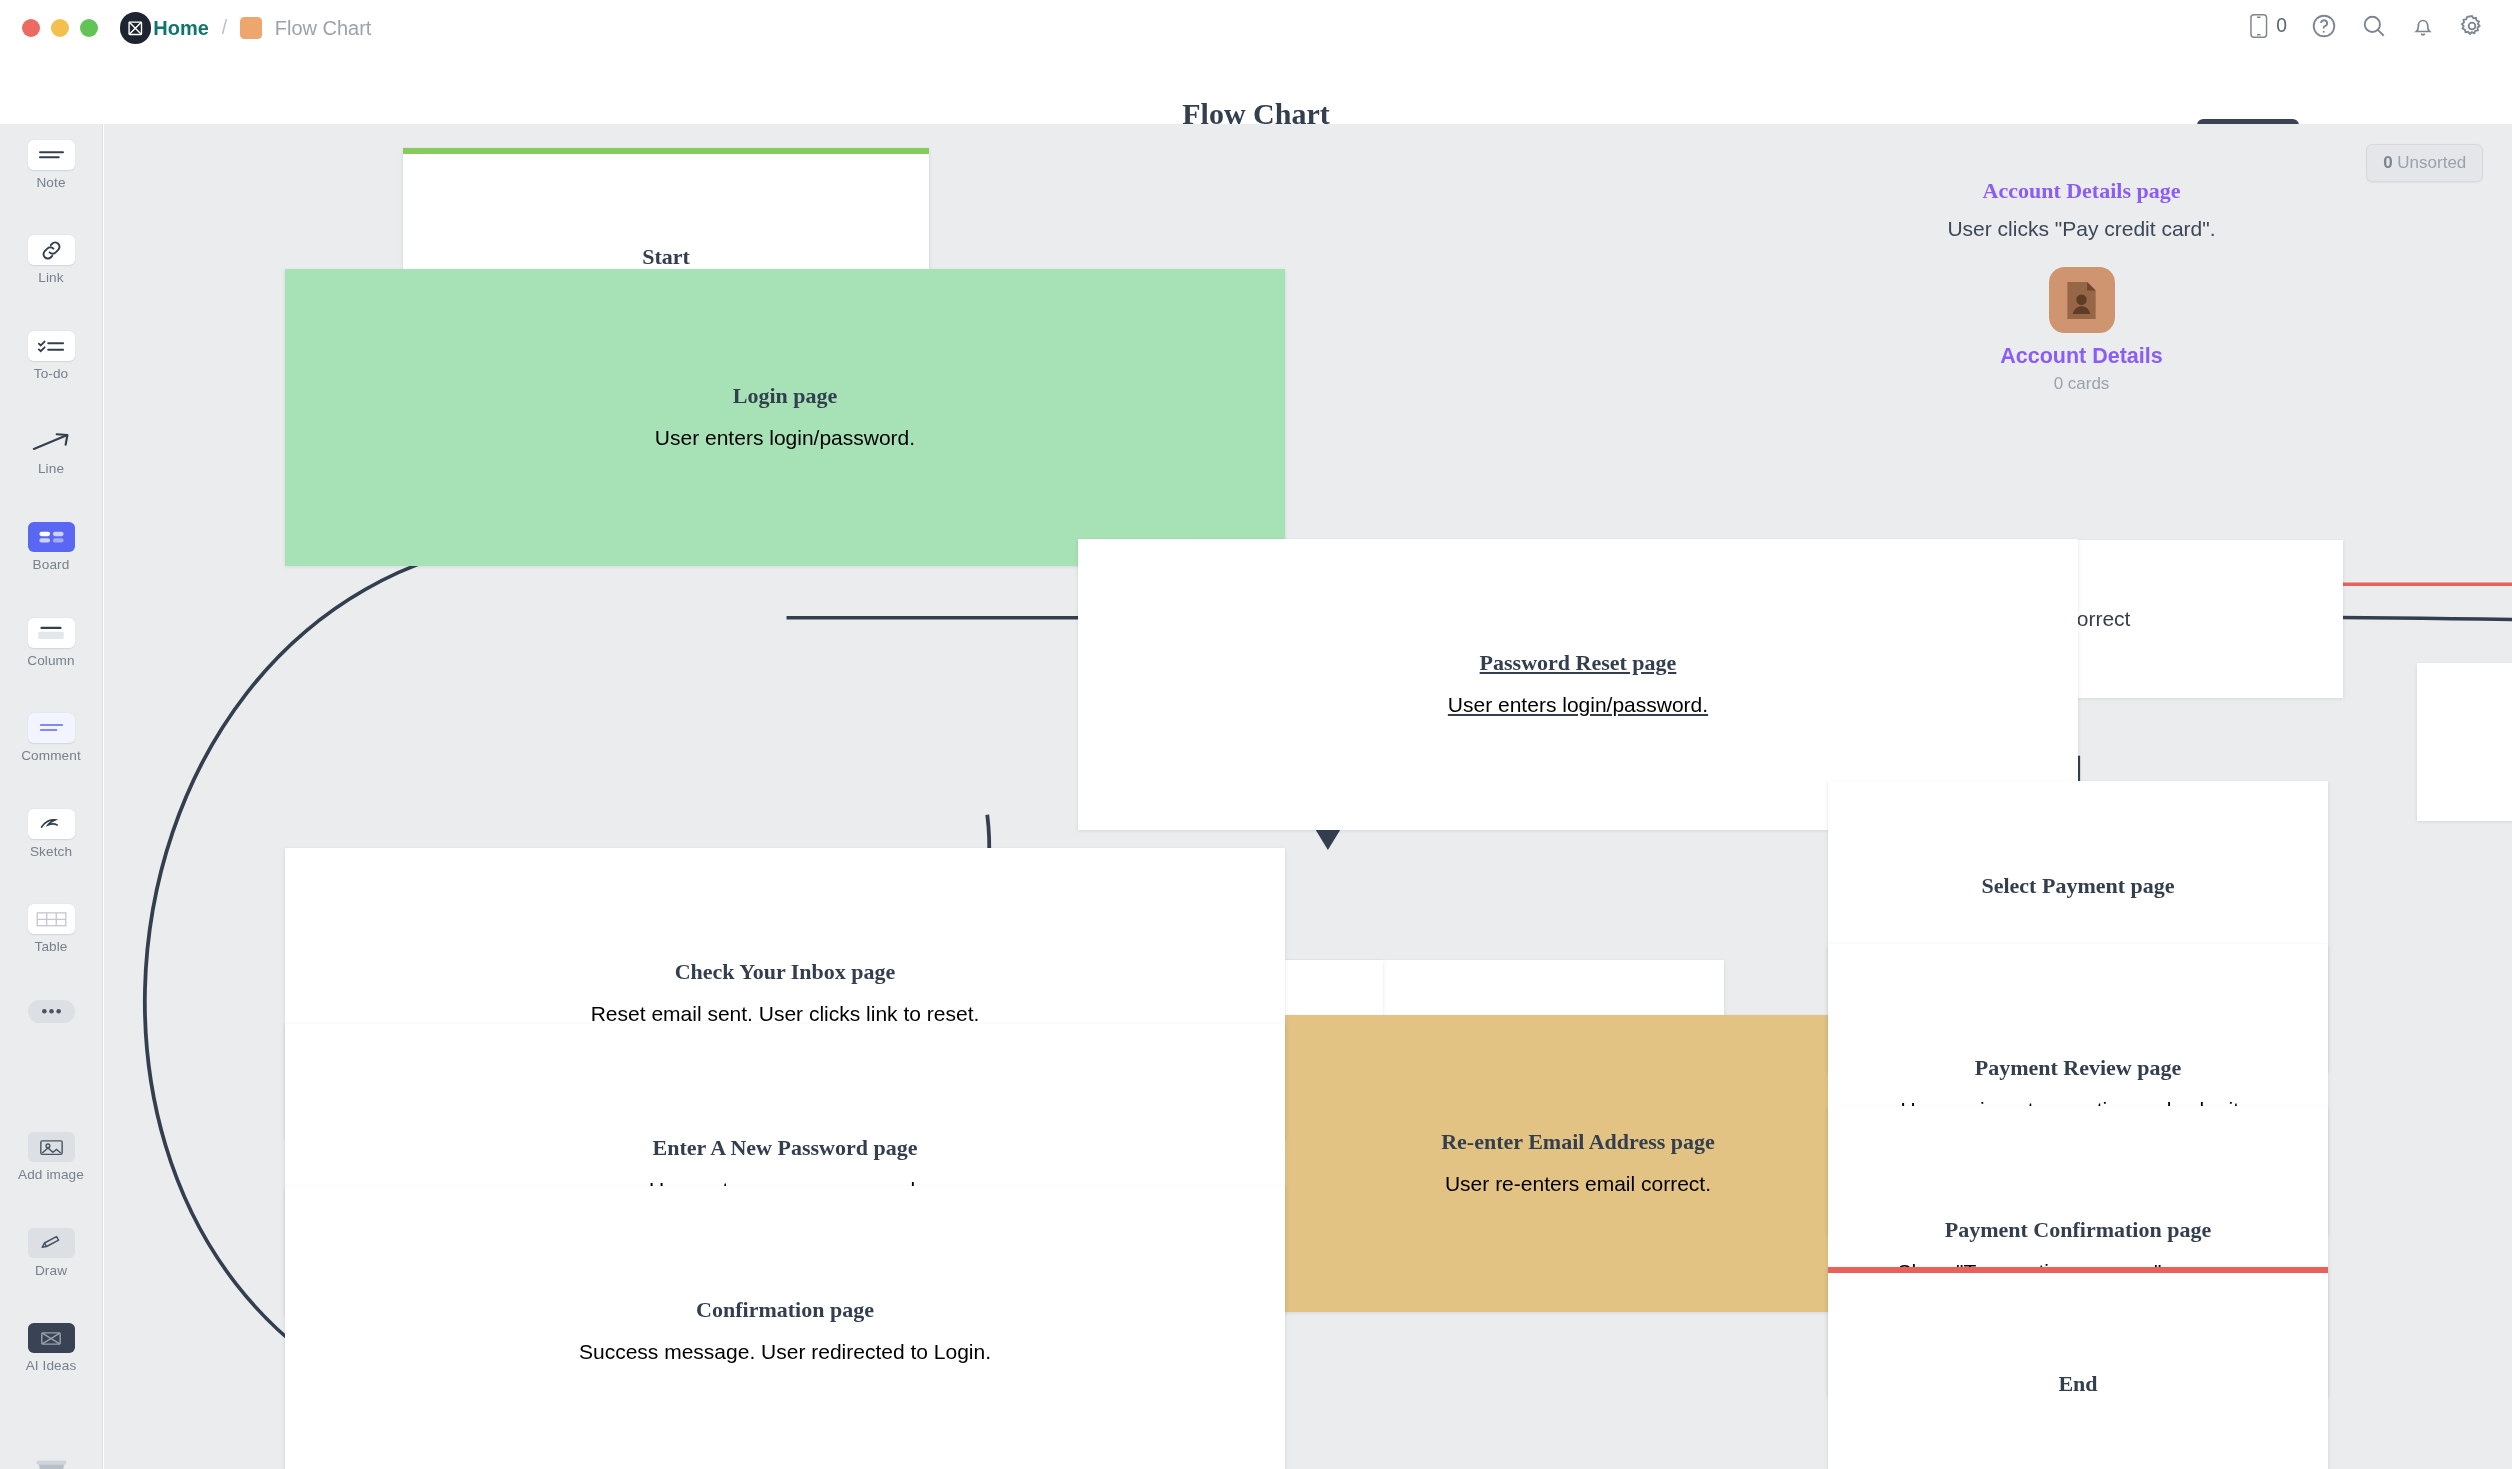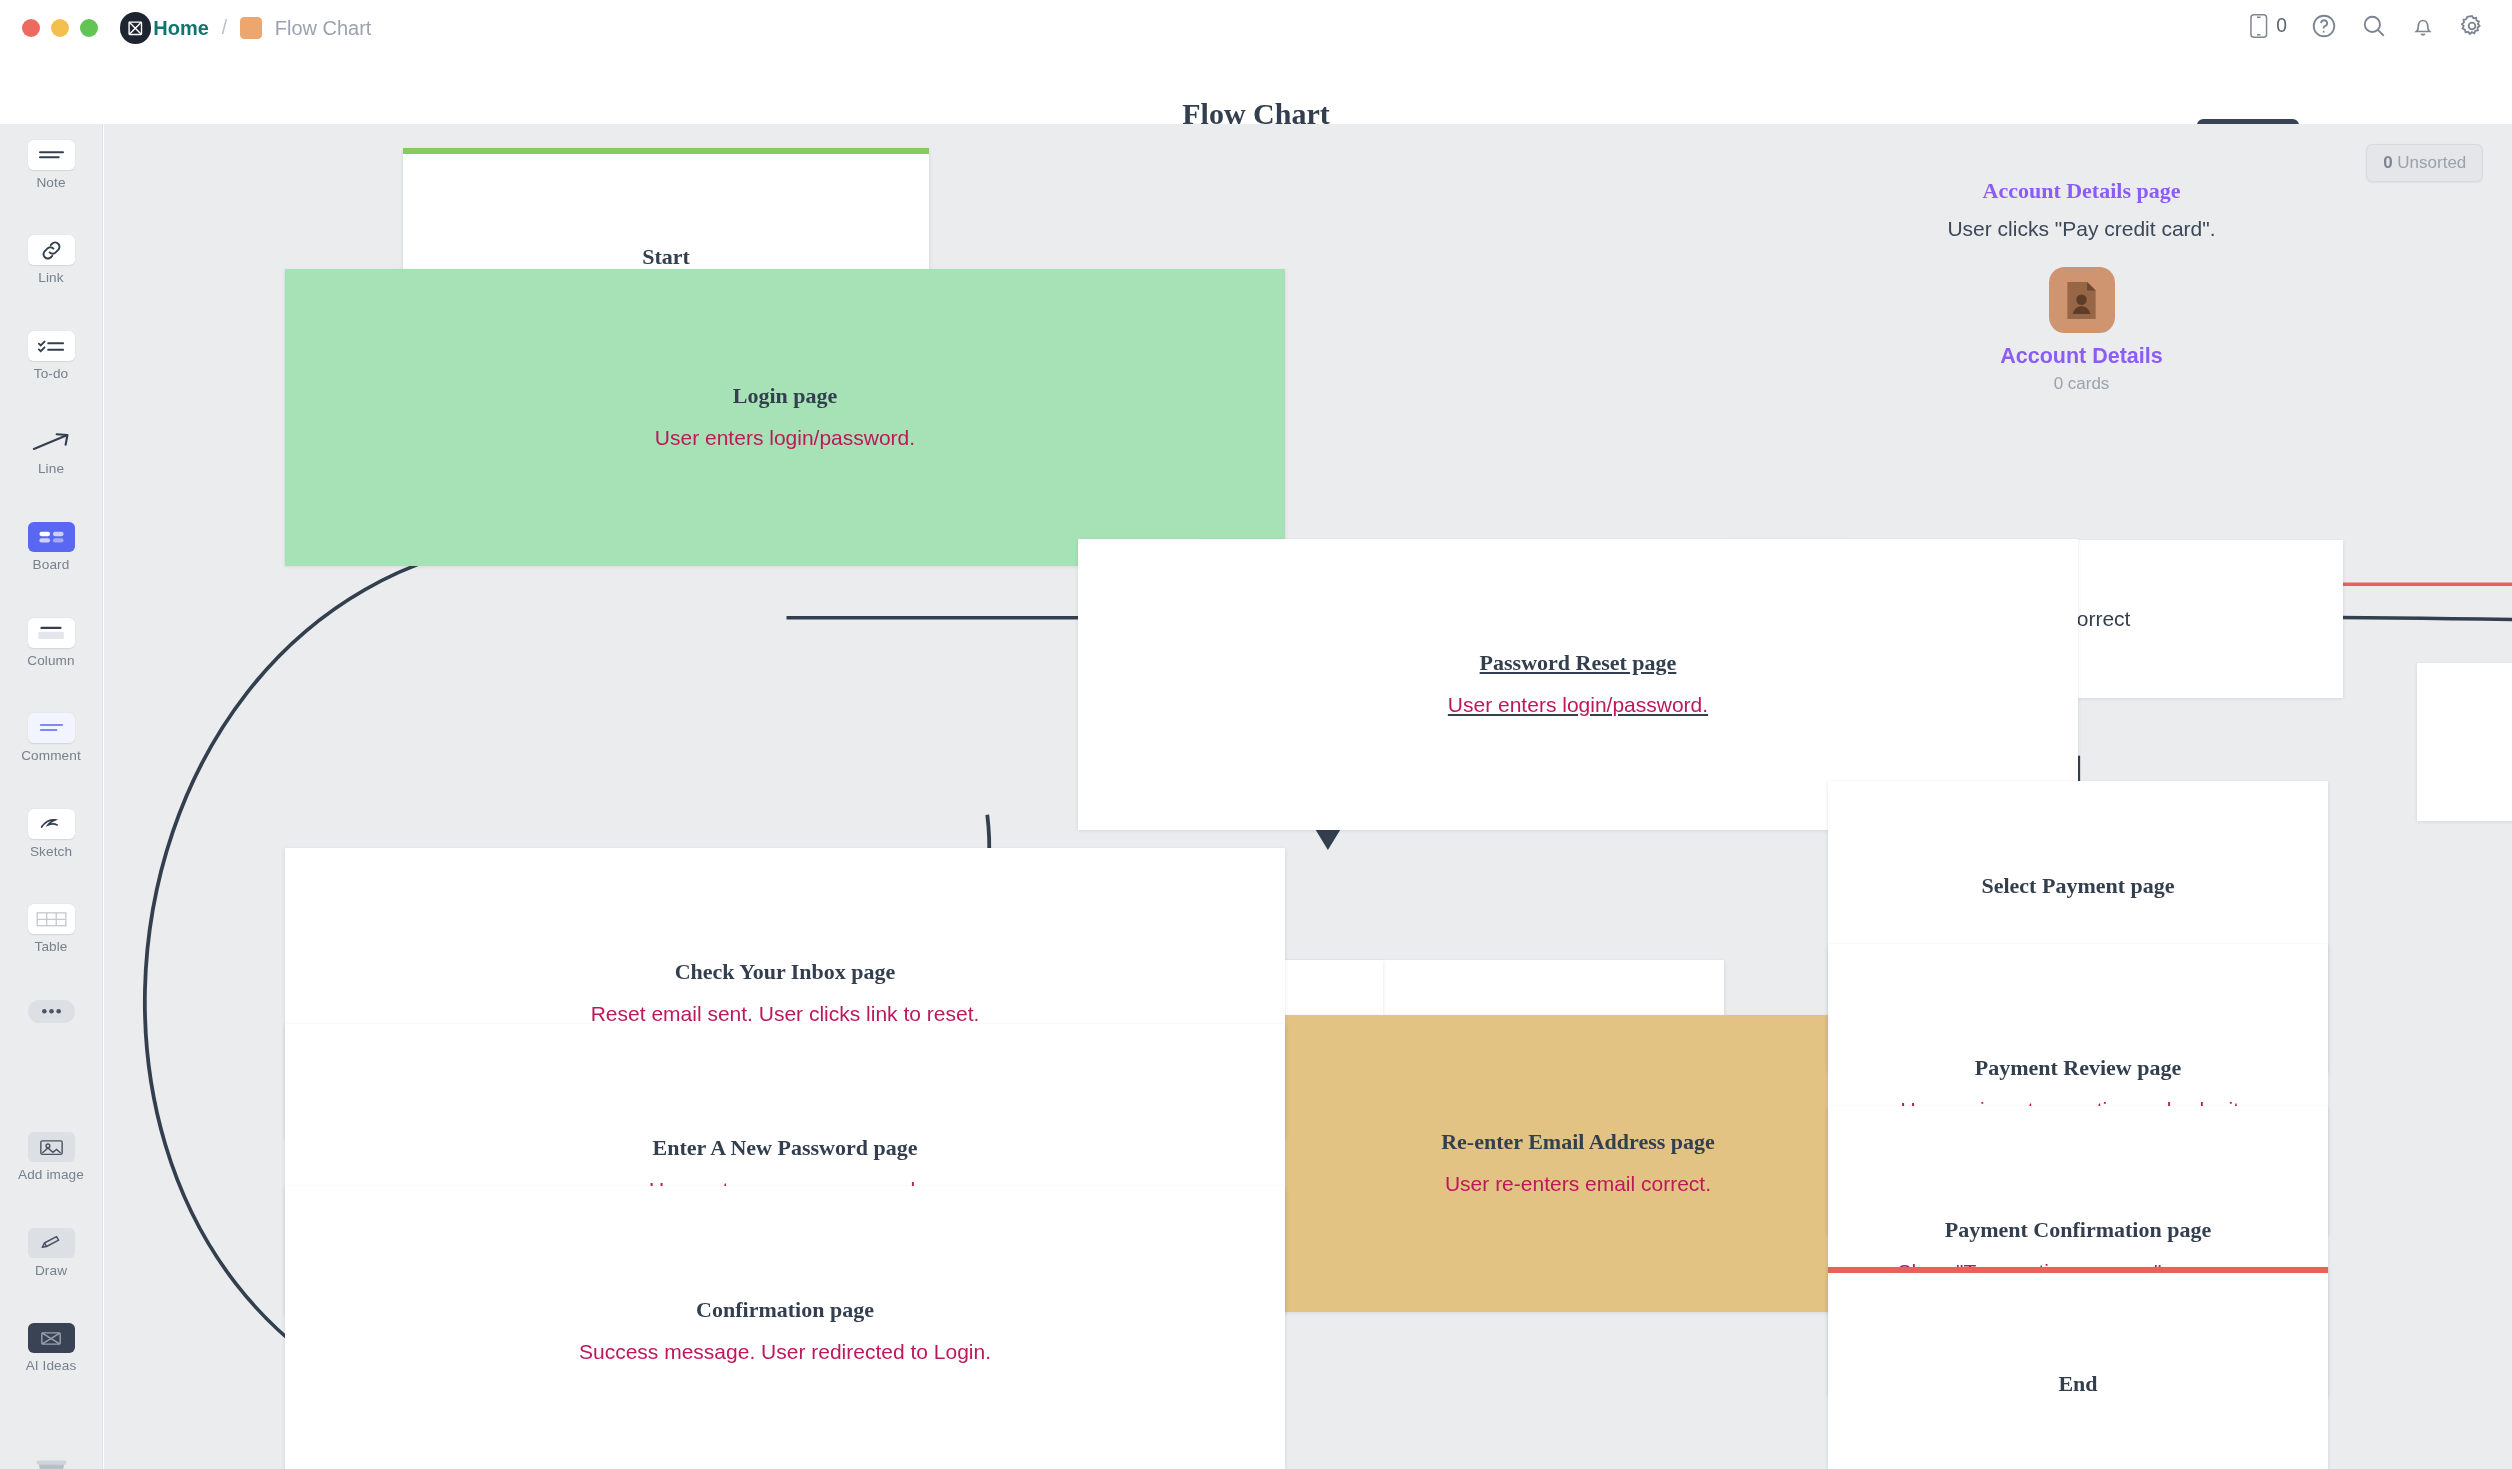--- a/index.html
+++ b/index.html
@@ -105,21 +105,21 @@
   .node {
     position:absolute; background:#fff;
     box-shadow:0 1.4px 3.6px rgba(40,50,65,.13);
     display:flex; flex-direction:column; align-items:center; justify-content:center;
     text-align:center; padding:0 17px;
   }
   .node .ttl {
     font-family:"Liberation Serif", serif; font-weight:700;
     font-size:22px; color:#333f4e; line-height:1.2;
   }
-  .node .sub { font-size:21px; color:#be185d; margin-top:15.7px; line-height:1.25; }
+  .node .sub { font-size:21px; color:#000000; margin-top:15.7px; line-height:1.25; }
   .node.plain .ttl { font-family:"Liberation Sans", sans-serif; font-weight:400; font-size:21px; }
   .node.decision .ttl {
     font-family:"Liberation Sans", sans-serif; font-weight:400;
     font-size:21px; font-style:italic;
   }
   .node.green { background:#a6e2b5; }
   .node.tan   { background:#e2c384; }
   .node .topbar { position:absolute; left:0; top:0; height:6.4px; width:100%; }
   .topbar.gbar { background:#86cb5d; }
   .topbar.rbar { background:#e8615a; }

